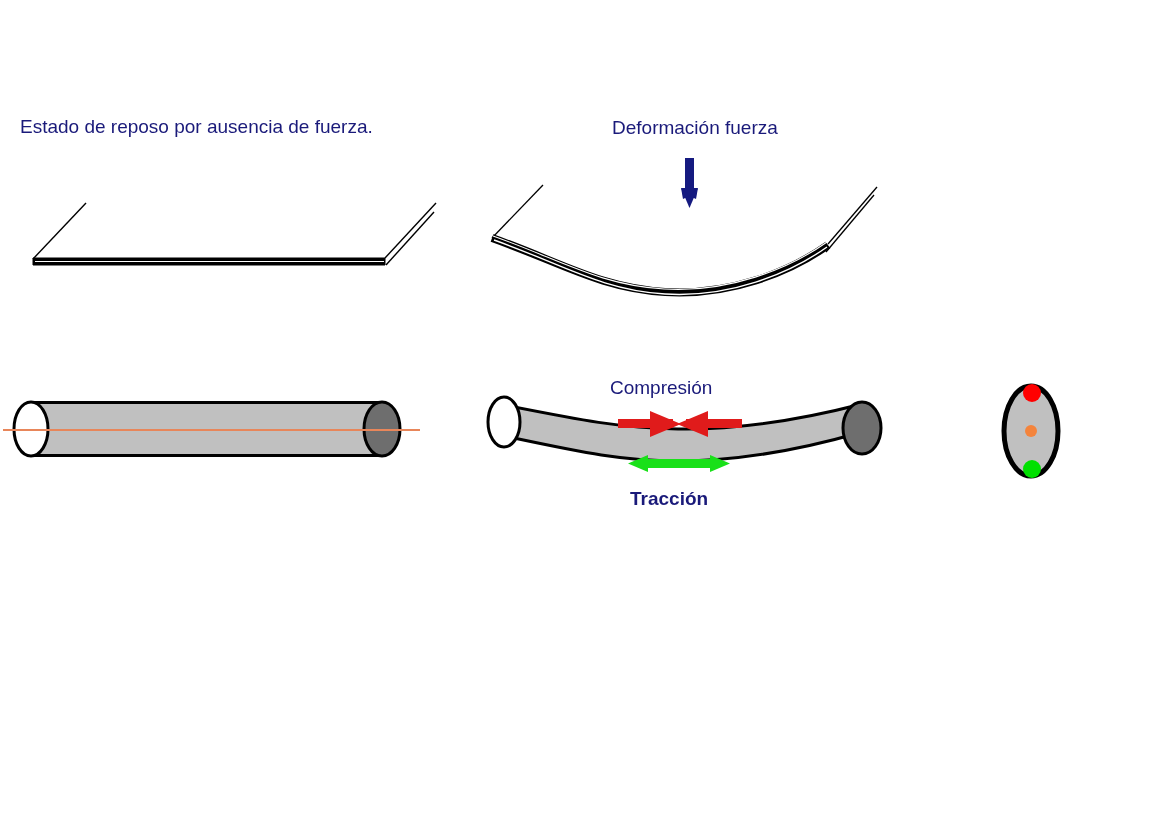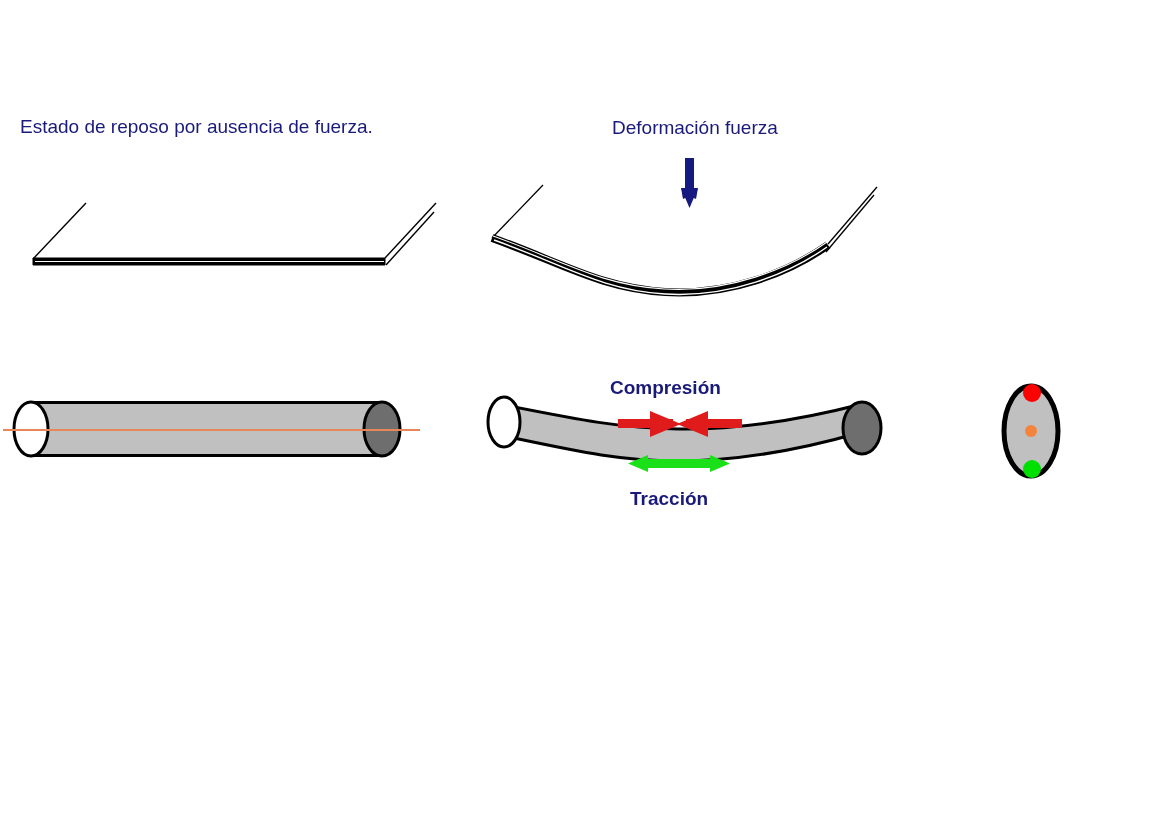--- a/index.html
+++ b/index.html
@@ -12,21 +12,21 @@
 </style>
 </head>
 <body>
 
 <div class="stage">
 
   <div class="label" style="left:20px;top:116px;">Estado de reposo por ausencia de fuerza.</div>
 
   <div class="label" style="left:579px;top:117px;margin-left:33px;">Deformación  fuerza</div>
 
-  <div class="label" style="left:610px;top:377px;font-weight:bold;">Compresión</div>
+  <div class="label" style="left:610px;top:377px;">Compresión</div>
 
   <div class="label" style="left:630px;top:488px;font-weight:bold;">Tracción</div>
 
   <svg width="1169" height="821" viewBox="0 0 1169 821">
 
     <g>
 
       <polygon points="33,259 86,203 435,203 385,258" fill="#ffffff" stroke="none"></polygon>
 
       <polygon points="33,258 385,258 385,265 33,265" fill="#000000" stroke="#000000" stroke-width="1"></polygon>

